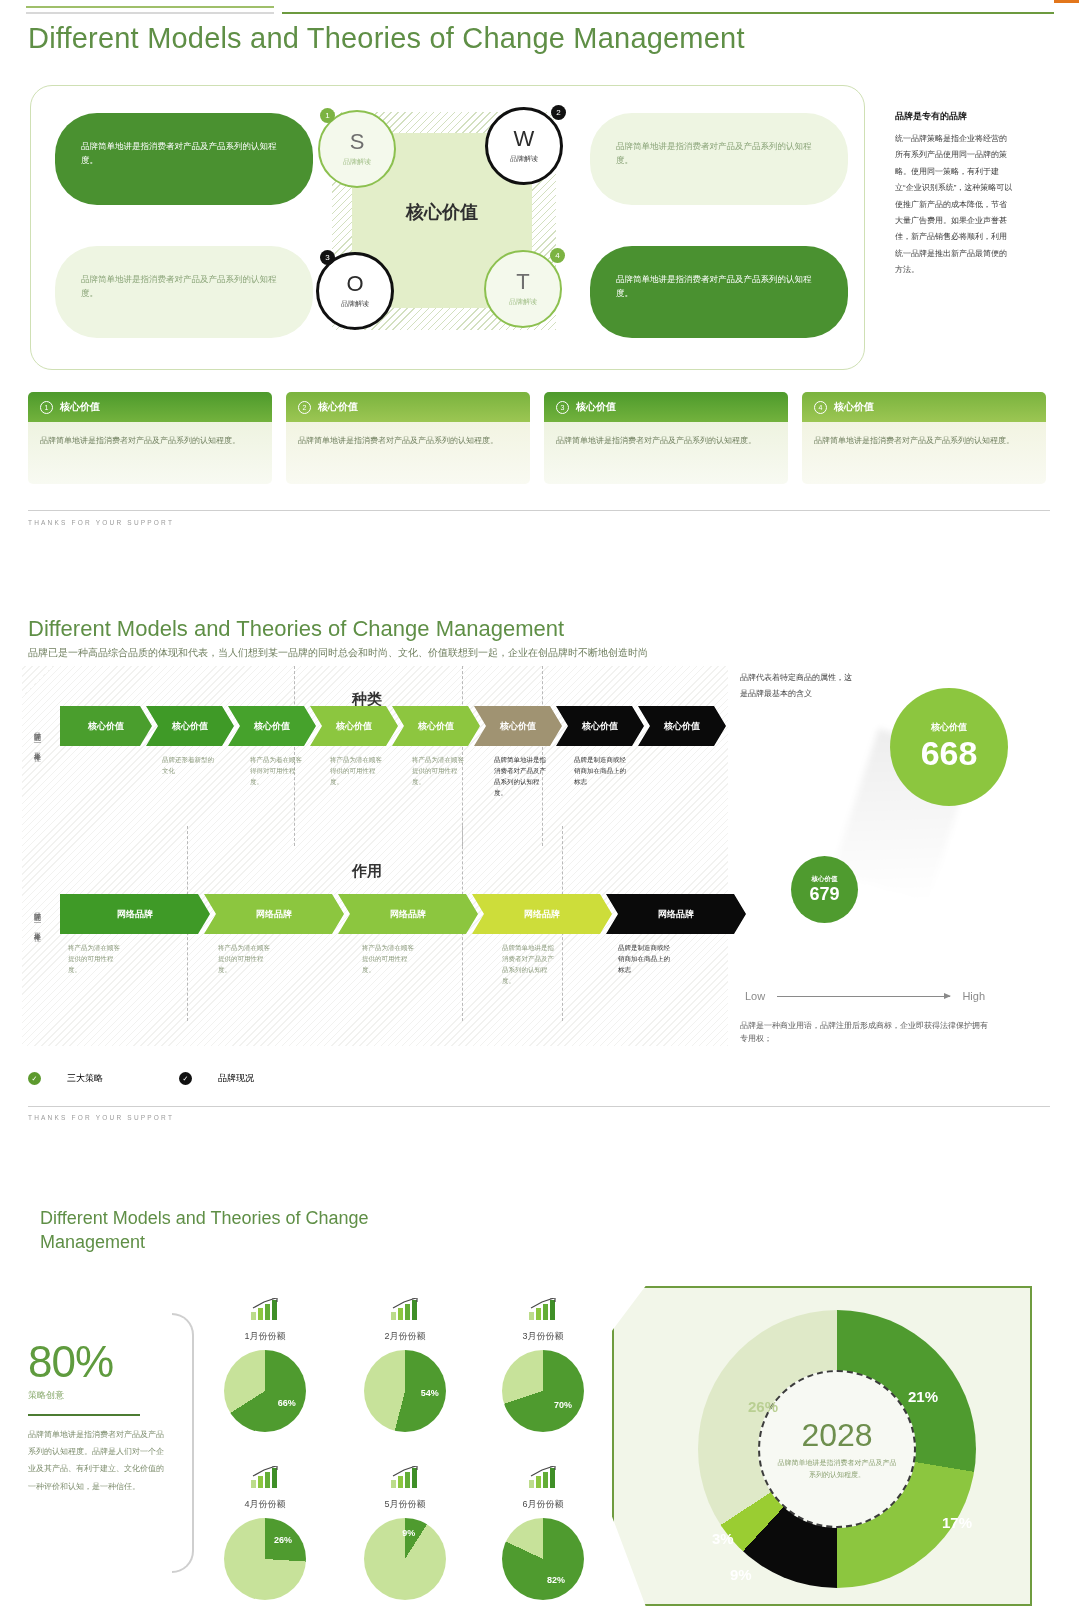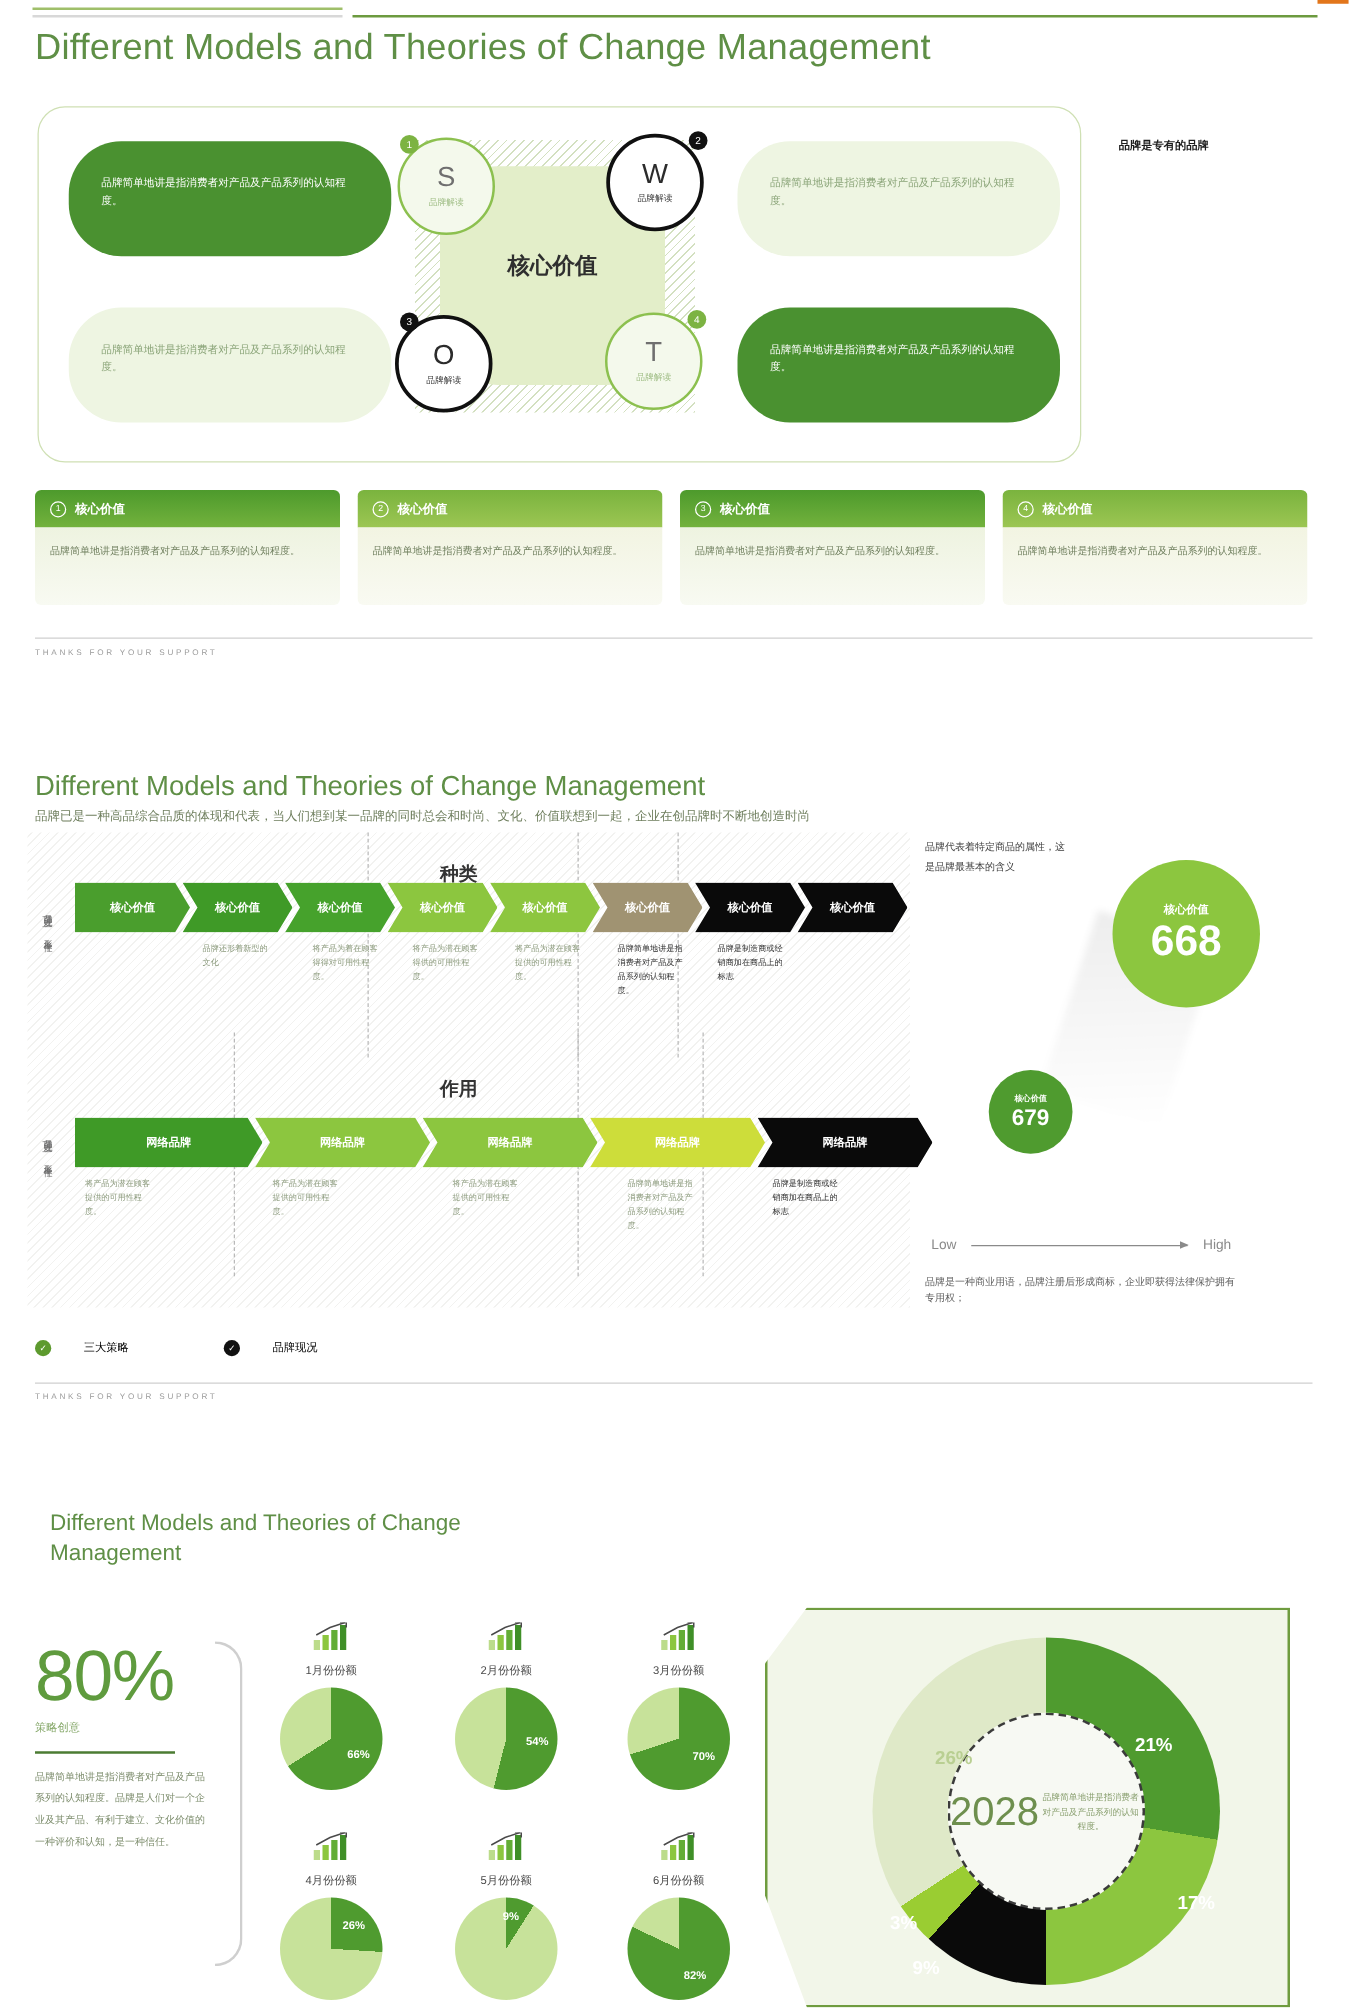--- a/index.html
+++ b/index.html
@@ -199,21 +199,21 @@
   .bfoot { position:absolute; left:5px; top:352px; width:250px; font-size:8px; color:#5e5e5e; line-height:1.6; }
 
   
   .s3 { height: 472px; }
   .s3-title { position:absolute; left:40px; top:68px; width:360px;
               font-size:18px; color:#5f8f46; line-height:1.35; }
   .s3-notes { position:absolute; left:628px; top:70px; width:400px; font-size:8px;
               color:#6f7f5e; line-height:2.2; }
 
   .pct-block { position:absolute; left:28px; top:170px; width:140px; }
-  .pct-block .big { font-size:57px; color:#5f9b3e; font-weight:300; letter-spacing:-1px; }
+  .pct-block .big { font-size:44px; color:#5f9b3e; font-weight:300; letter-spacing:-1px;margin-top:29px; }
   .pct-block .cap2{ font-size:9px; color:#86a86a; margin-top:2px; }
   .pct-block .div { width:112px; height:2px; background:#4c7c33; margin:12px 0 10px; }
   .pct-block .body{ font-size:8px; color:#7d8d6d; line-height:2.15; }
   .brace { position:absolute; left:172px; top:175px; width:22px; height:260px;
            border:2px solid #cfcfcf; border-left:none; border-radius:0 26px 26px 0;
            border-top-color:#cfcfcf; }
 
   .pies { position:absolute; left:200px; top:160px; width:400px; }
   .pie-cell { position:absolute; width:130px; text-align:center; }
   .pie-ico { font-size:0; height:22px; }
@@ -224,21 +224,21 @@
   .donut-wrap { position:absolute; left:612px; top:148px; width:440px; height:330px; }
   .hexframe {
     position:absolute; left:0; top:0; width:420px; height:320px;
     background:#f2f6e9; border:2px solid #6f9c3f;
     clip-path: polygon(8% 0,100% 0,100% 100%,8% 100%,0 72%,0 14%);
   }
   .donut { position:absolute; left:86px; top:24px; width:278px; height:278px; border-radius:50%; }
   .donut-hole {
     position:absolute; left:146px; top:84px; width:158px; height:158px; border-radius:50%;
     background:#f7f9f3; border:2px dashed #3b3b3b;
-    display:flex; align-items:center; justify-content:center;
+    display:flex; flex-direction:column; align-items:center; justify-content:center;
   }
   .donut-hole .yr { font-size:32px; color:#6e8f4e; font-weight:400; }
   .donut-hole .tx { font-size:7px; color:#8aa070; text-align:center; line-height:1.7; margin-top:3px; width:120px; }
   .dlbl { position:absolute; font-size:15px; font-weight:700; }
 </style>
 </head>
 <body>
 
 <div class="page">
 
@@ -279,20 +279,21 @@
       <div class="sub">品牌解读</div>
     </div>
 
     <div class="badge g n1">1</div>
     <div class="badge k n2">2</div>
     <div class="badge k n3">3</div>
     <div class="badge g n4">4</div>
 
     <div class="s1-side">
       <h4>品牌是专有的品牌</h4>
+      <p>统一品牌策略是指企业将经营的所有系列产品使用同一品牌的策略。使用同一策略，有利于建立“企业识别系统”，这种策略可以使推广新产品的成本降低，节省大量广告费用。如果企业声誉甚佳，新产品销售必将顺利，利用统一品牌是推出新产品最简便的方法。</p>
     </div>
 
     <div class="cards">
       <div class="card">
         <div class="card-hd" style="background:linear-gradient(180deg,#4d9a2c,#73b23d)">
           <span class="cnum">1</span>
           <span class="ctitle">核心价值</span>
         </div>
         <div class="card-bd" style="background:linear-gradient(180deg,#eef3e0,#f8faf2)">品牌简单地讲是指消费者对产品及产品系列的认知程度。</div>
       </div>

